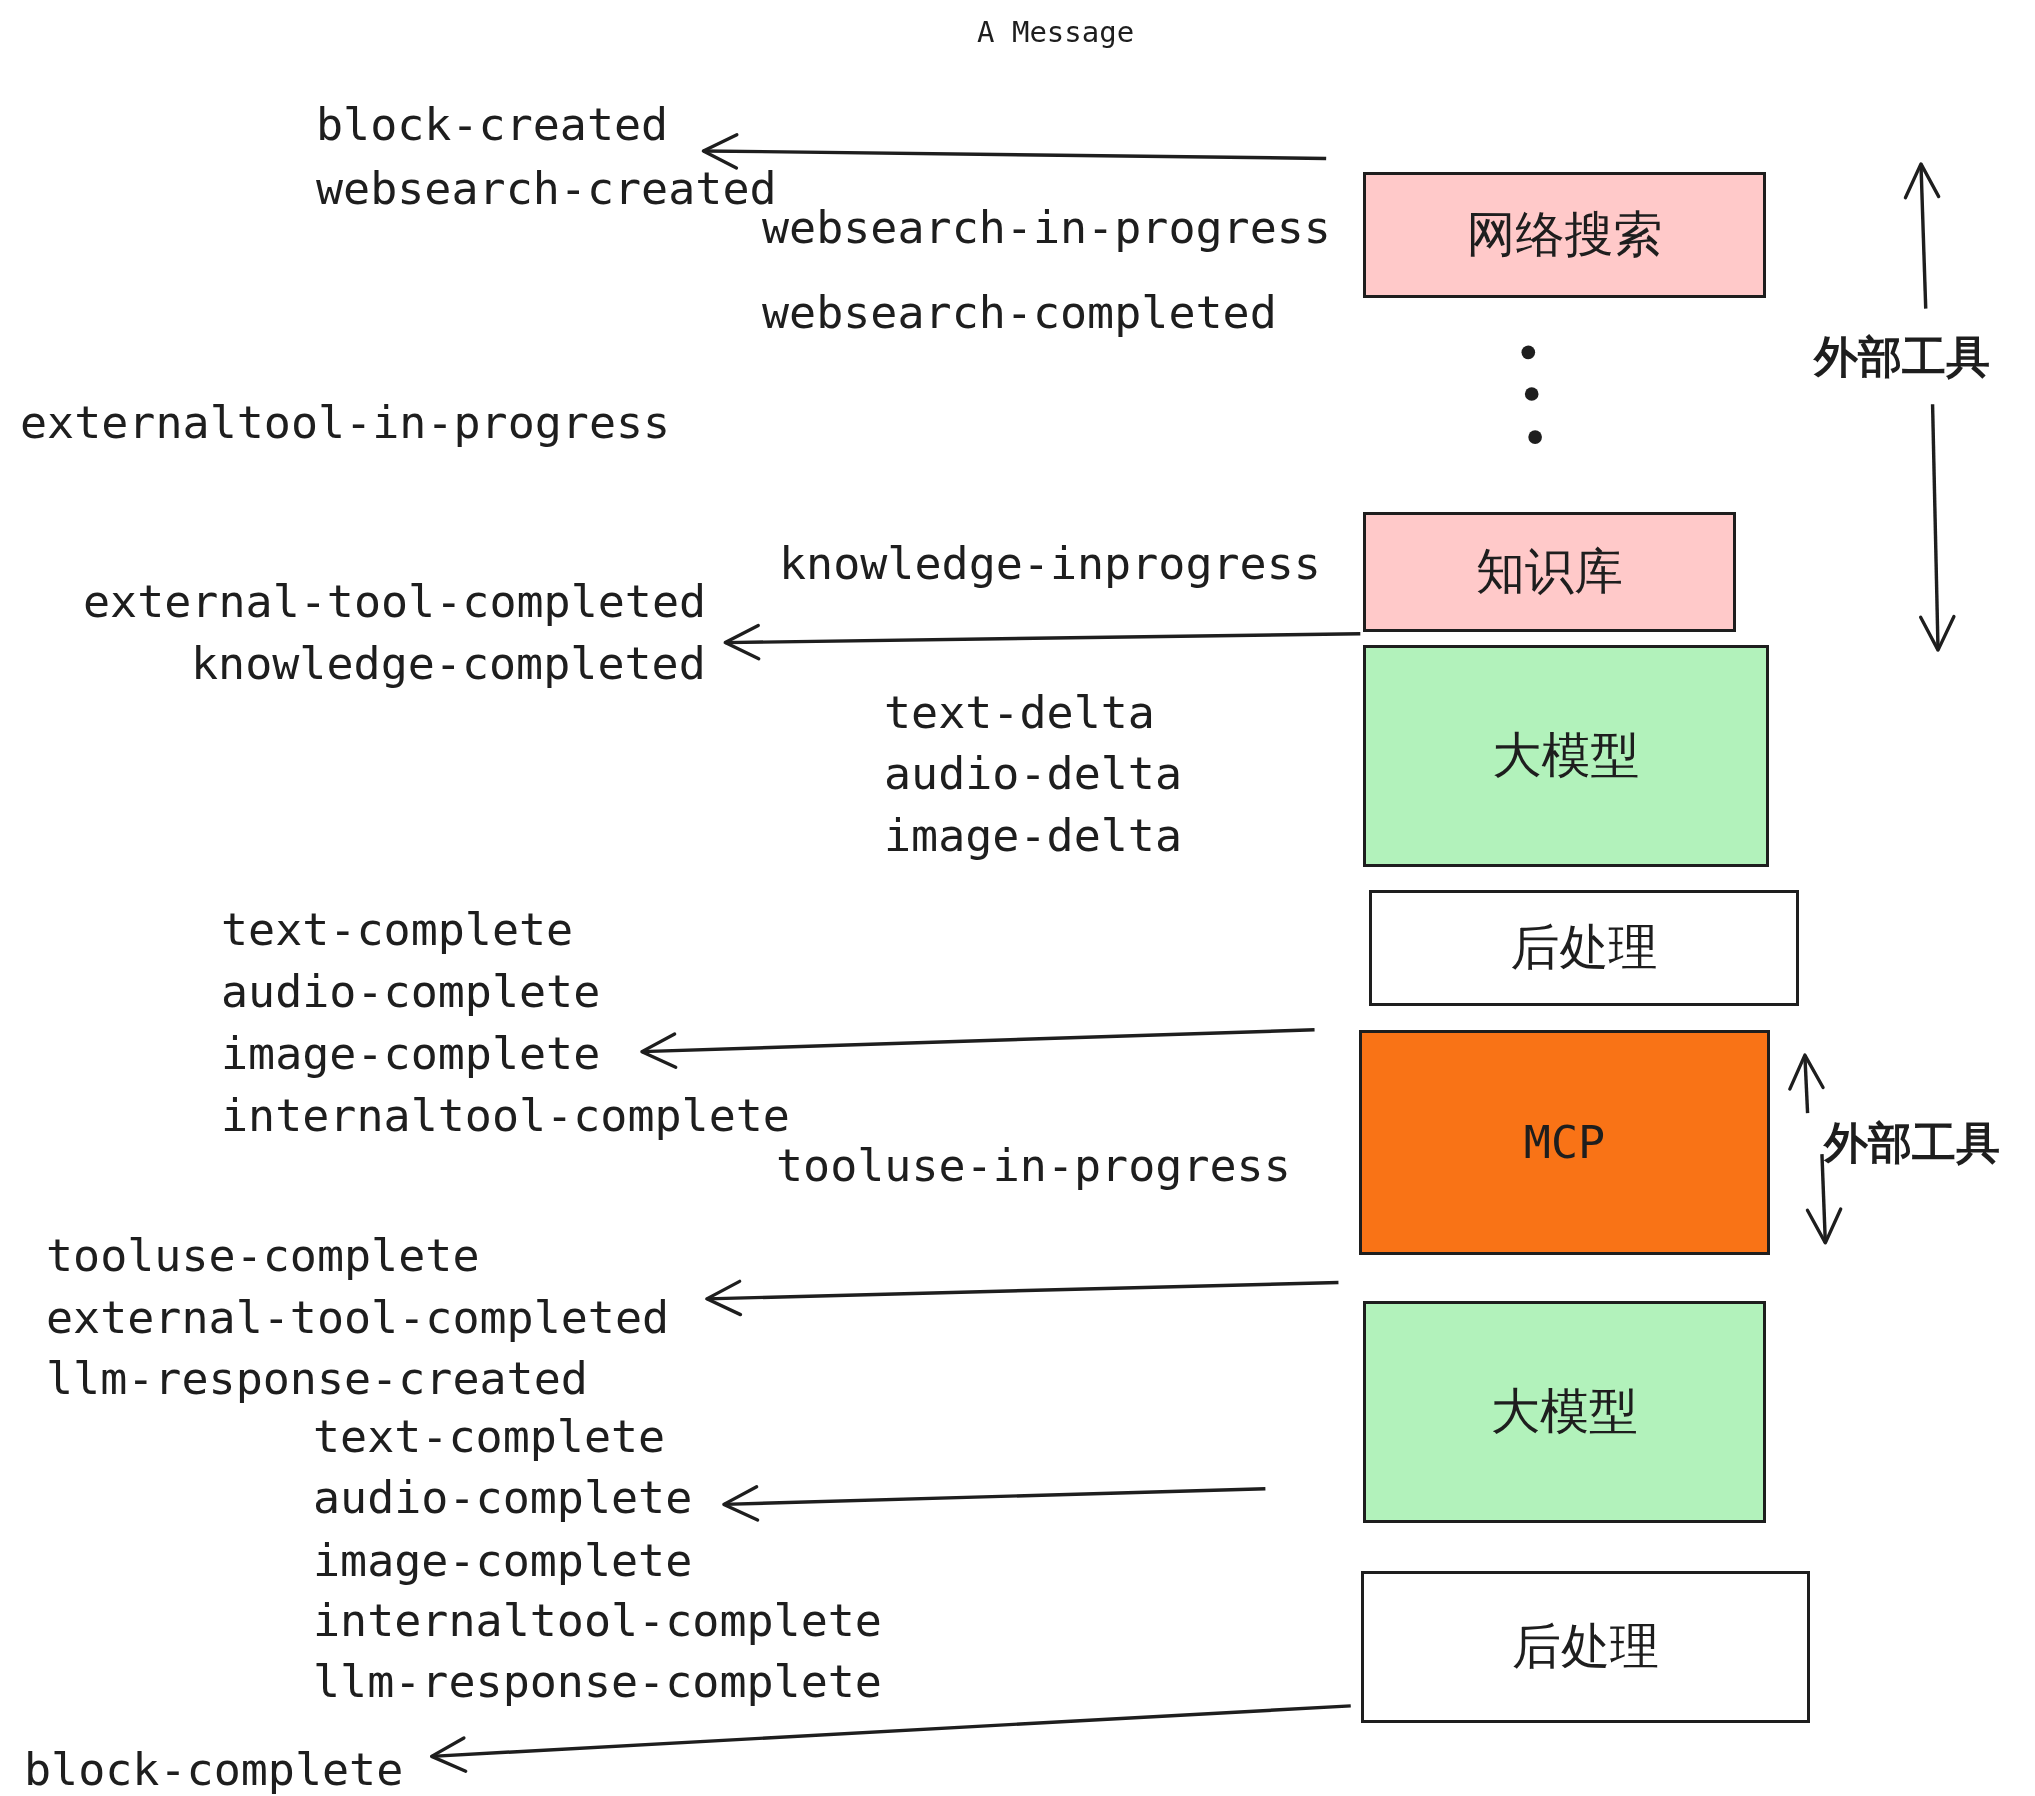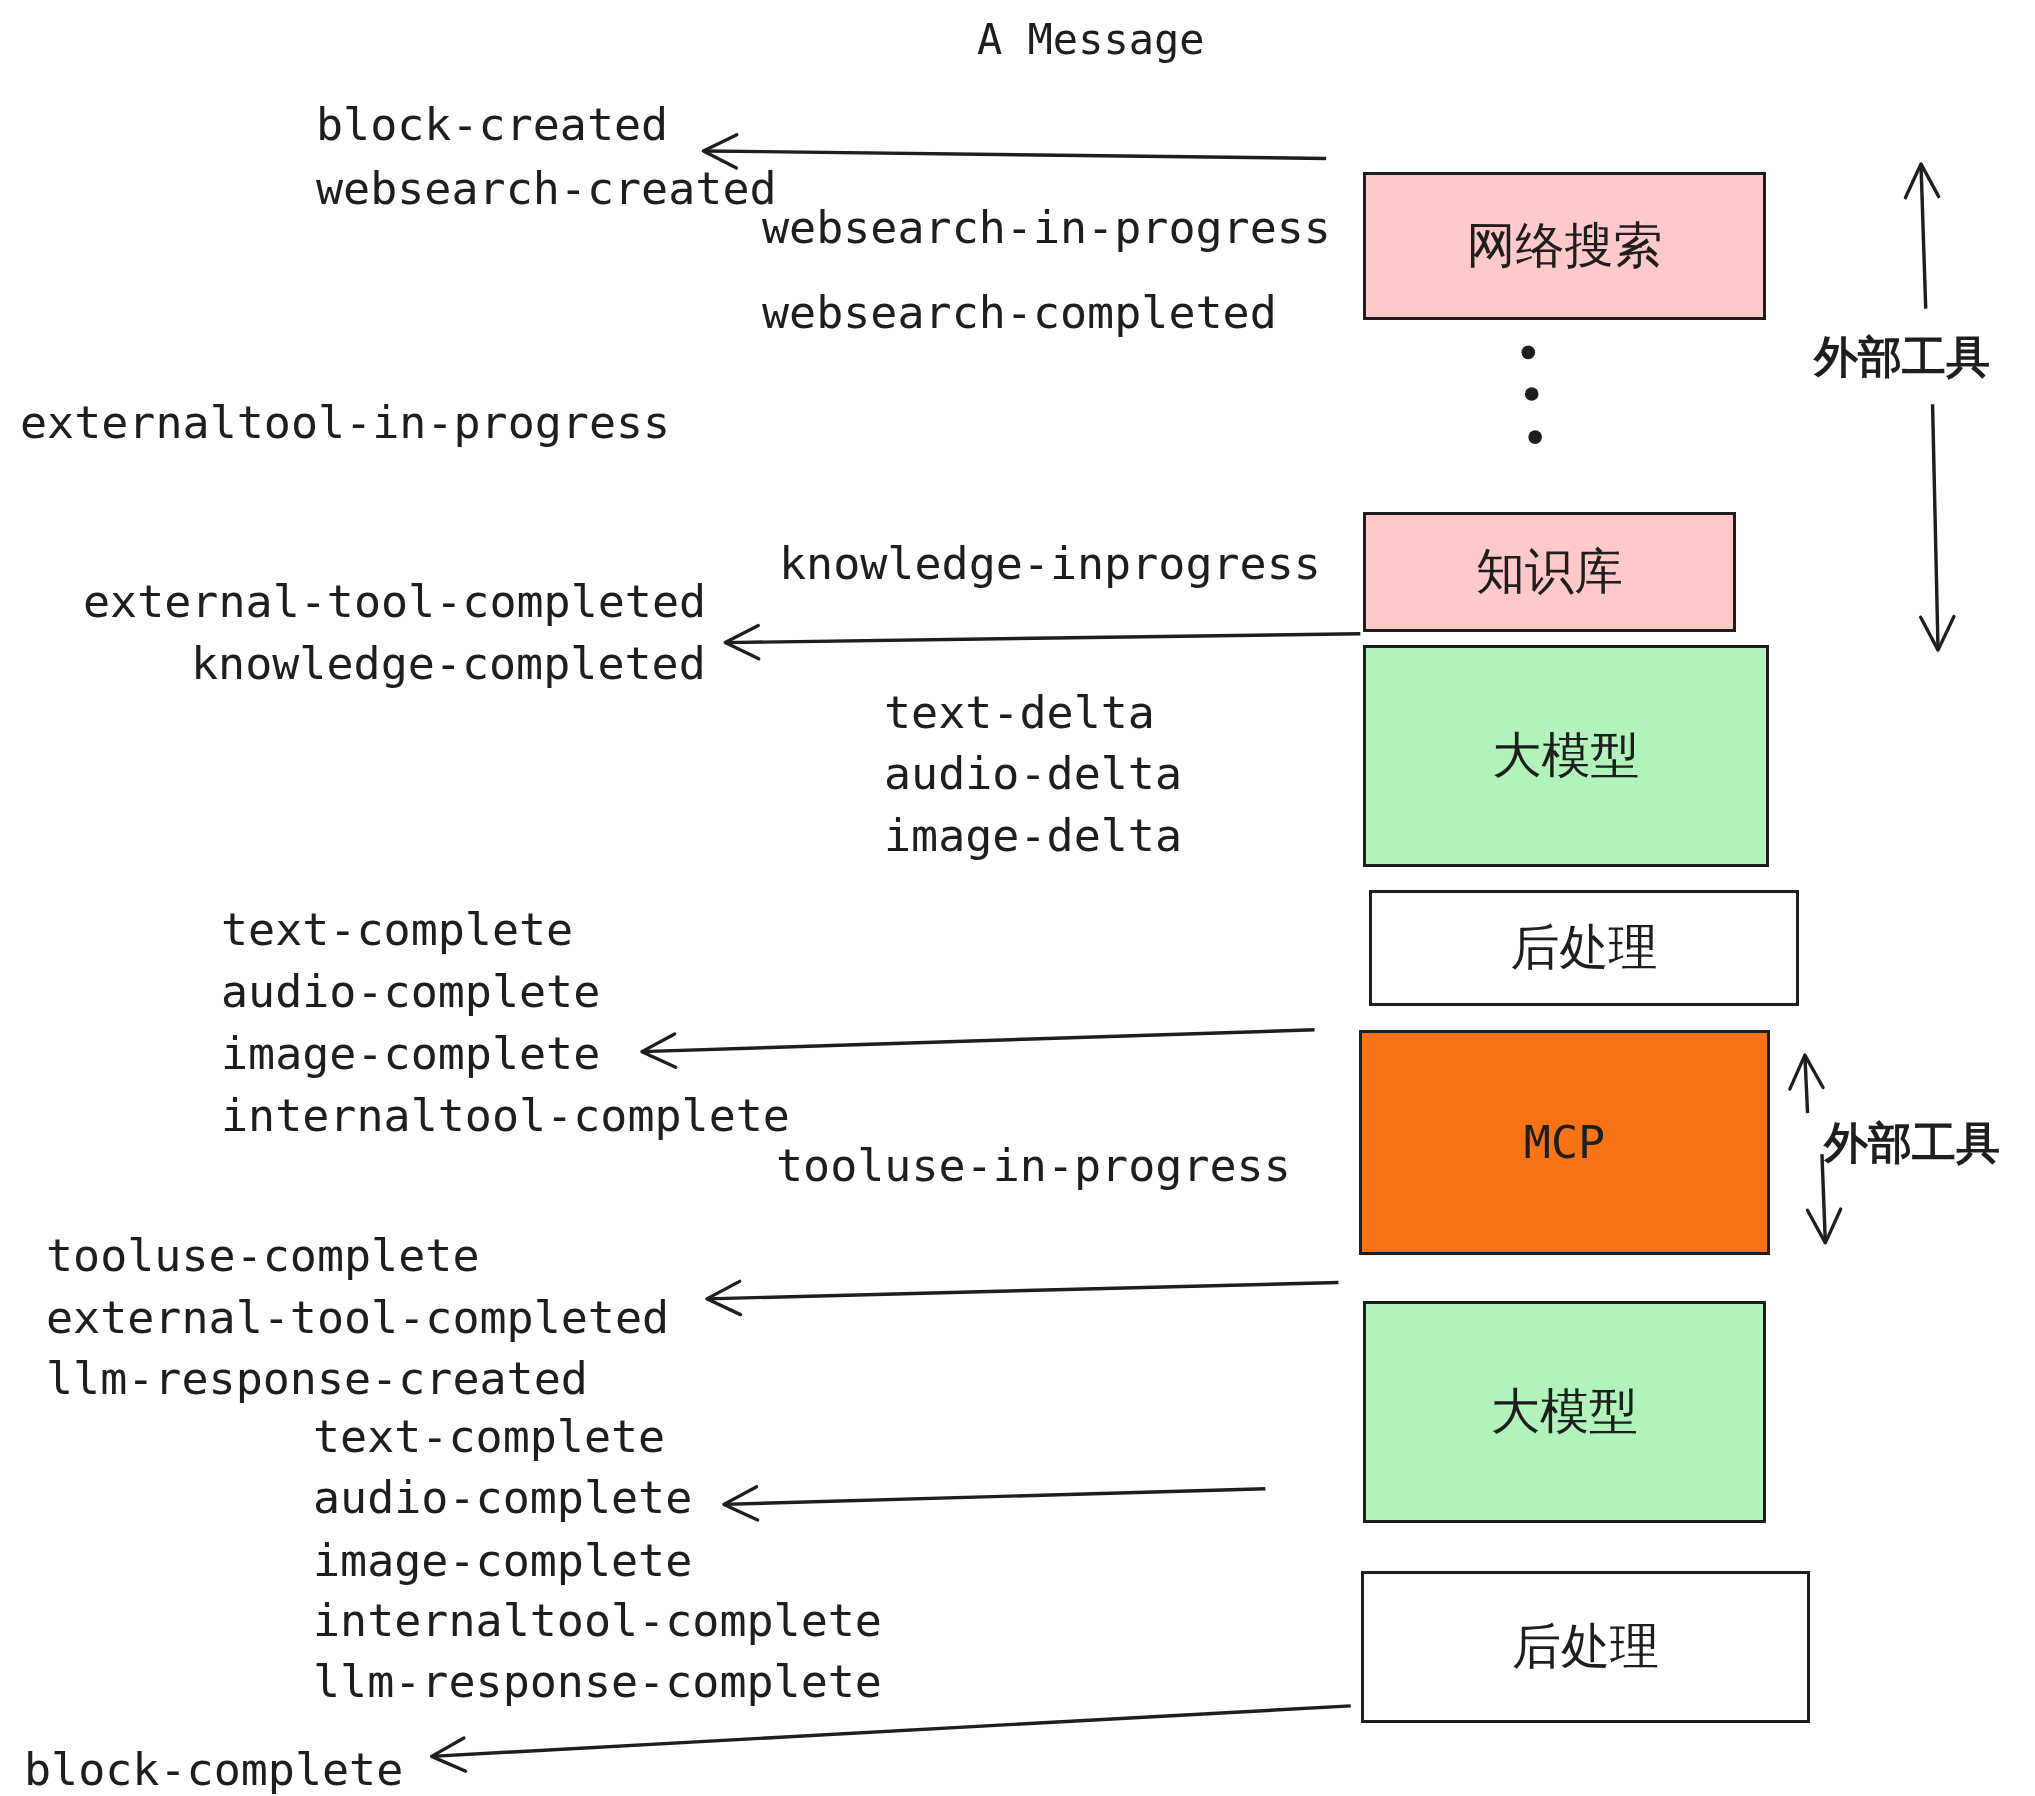--- a/index.html
+++ b/index.html
@@ -1,32 +1,32 @@
 <!DOCTYPE html>
 <html style="font-size:11px"><head>
 <meta charset="utf-8">
 <style>
   html,body{margin:0;padding:0;background:#ffffff;}
   .canvas{position:relative;width:2035px;height:1796px;background:#ffffff;overflow:hidden;
           font-family:"DejaVu Sans Mono", monospace;color:#1e1e1e;}
   .layer{position:absolute;left:0;top:0;width:2035px;height:1796px;overflow:visible;}
-  .title{position:absolute;left:977px;top:15px;font-size:42px;white-space:nowrap;}
+  .title{position:absolute;left:977px;top:15px;font-size:29px;white-space:nowrap;}
   .ev{position:absolute;font-size:45px;line-height:1;white-space:nowrap;}
   .side{position:absolute;font-size:44px;line-height:1;white-space:nowrap;
         font-family:"DejaVu Sans", sans-serif;font-weight:700;}
   .box{position:absolute;border:3.4px solid #1e1e1e;display:flex;align-items:center;justify-content:center;box-sizing:border-box;}
   .box .lbl{font-size:49px;font-family:"DejaVu Sans", sans-serif;font-weight:500;}
   .box .lbl-mono{font-size:45px;font-family:"DejaVu Sans Mono", monospace;}
   .fill-pink{background:#ffc9c9;}
   .fill-green{background:#b2f2bb;}
   .fill-yellow{background:#f97316;}
   .fill-white{background:#ffffff;}
 
   
-  .b0{left:1363px;top:172px;width:403px;height:148px;}
+  .b0{left:1363px;top:172px;width:403px;height:126px;}
   .b1{left:1363px;top:512px;width:373px;height:120px;}
   .b2{left:1363px;top:645px;width:406px;height:222px;}
   .b3{left:1369px;top:890px;width:430px;height:116px;}
   .b4{left:1359px;top:1030px;width:411px;height:225px;}
   .b5{left:1363px;top:1301px;width:403px;height:222px;}
   .b6{left:1361px;top:1571px;width:449px;height:152px;}
 
   
   .e0{left:316px;top:102px;}   .e1{left:316px;top:166px;}
   .e2{left:762px;top:205px;}  .e3{left:762px;top:290px;}

